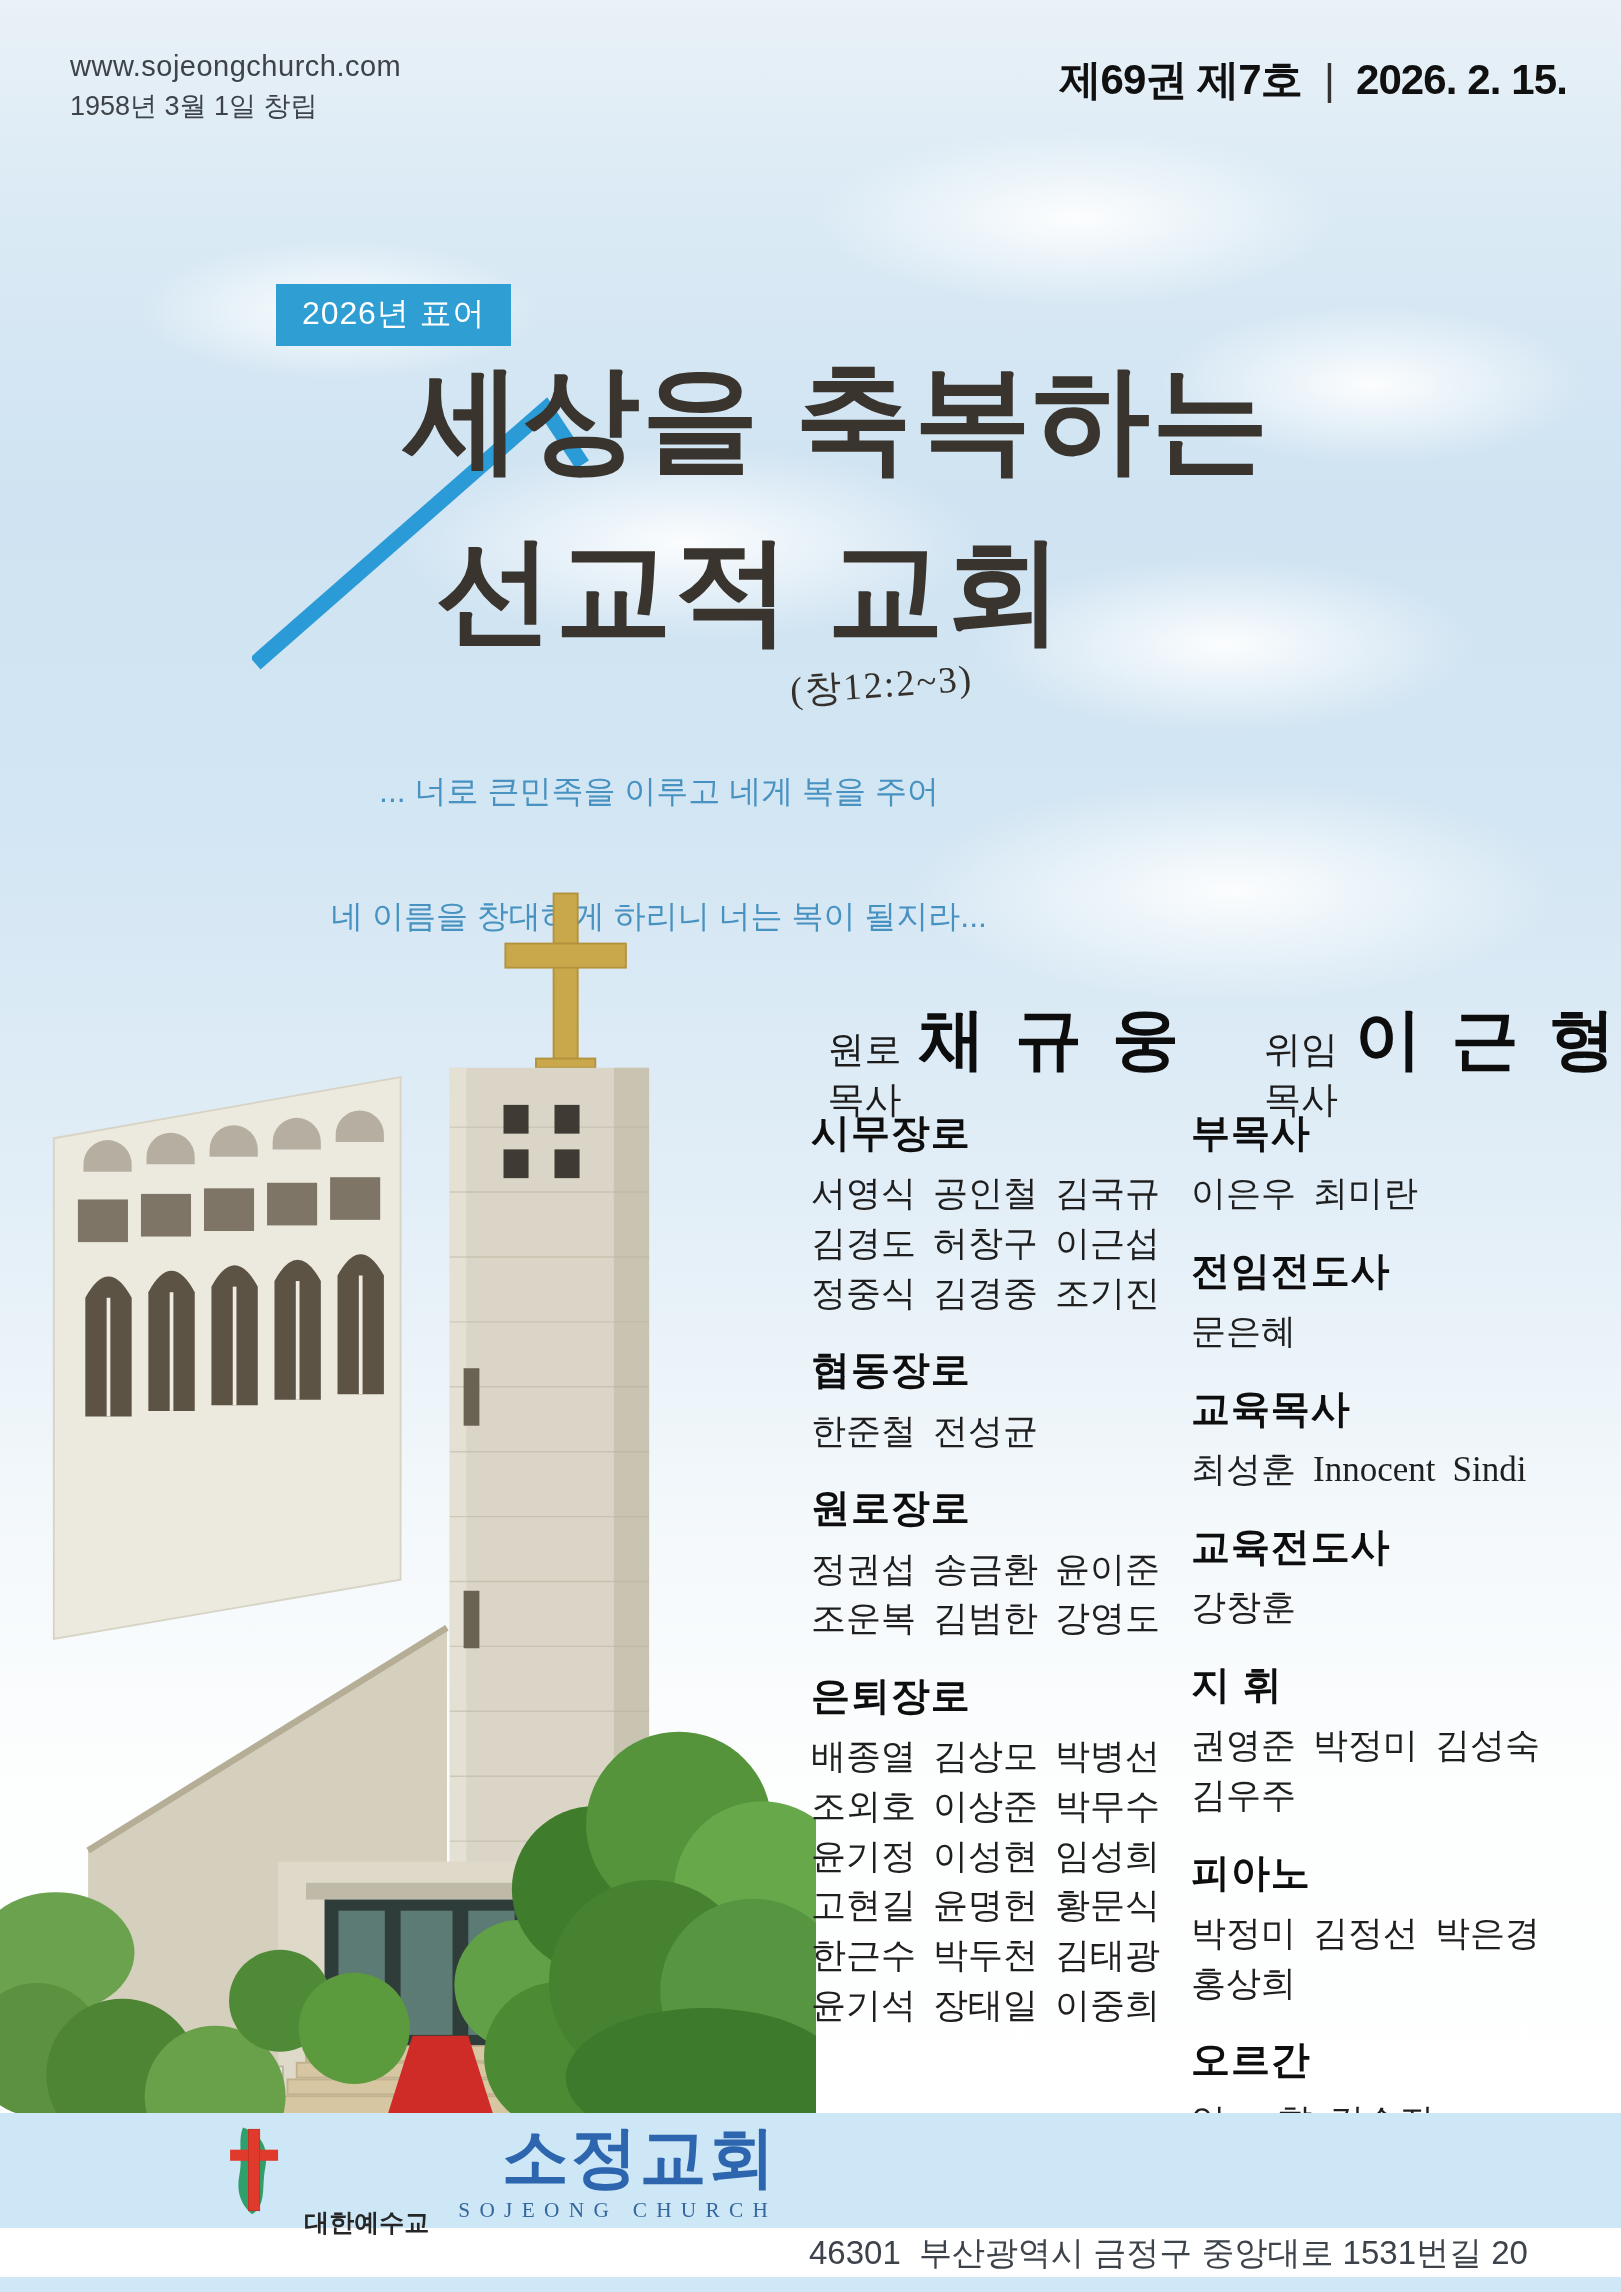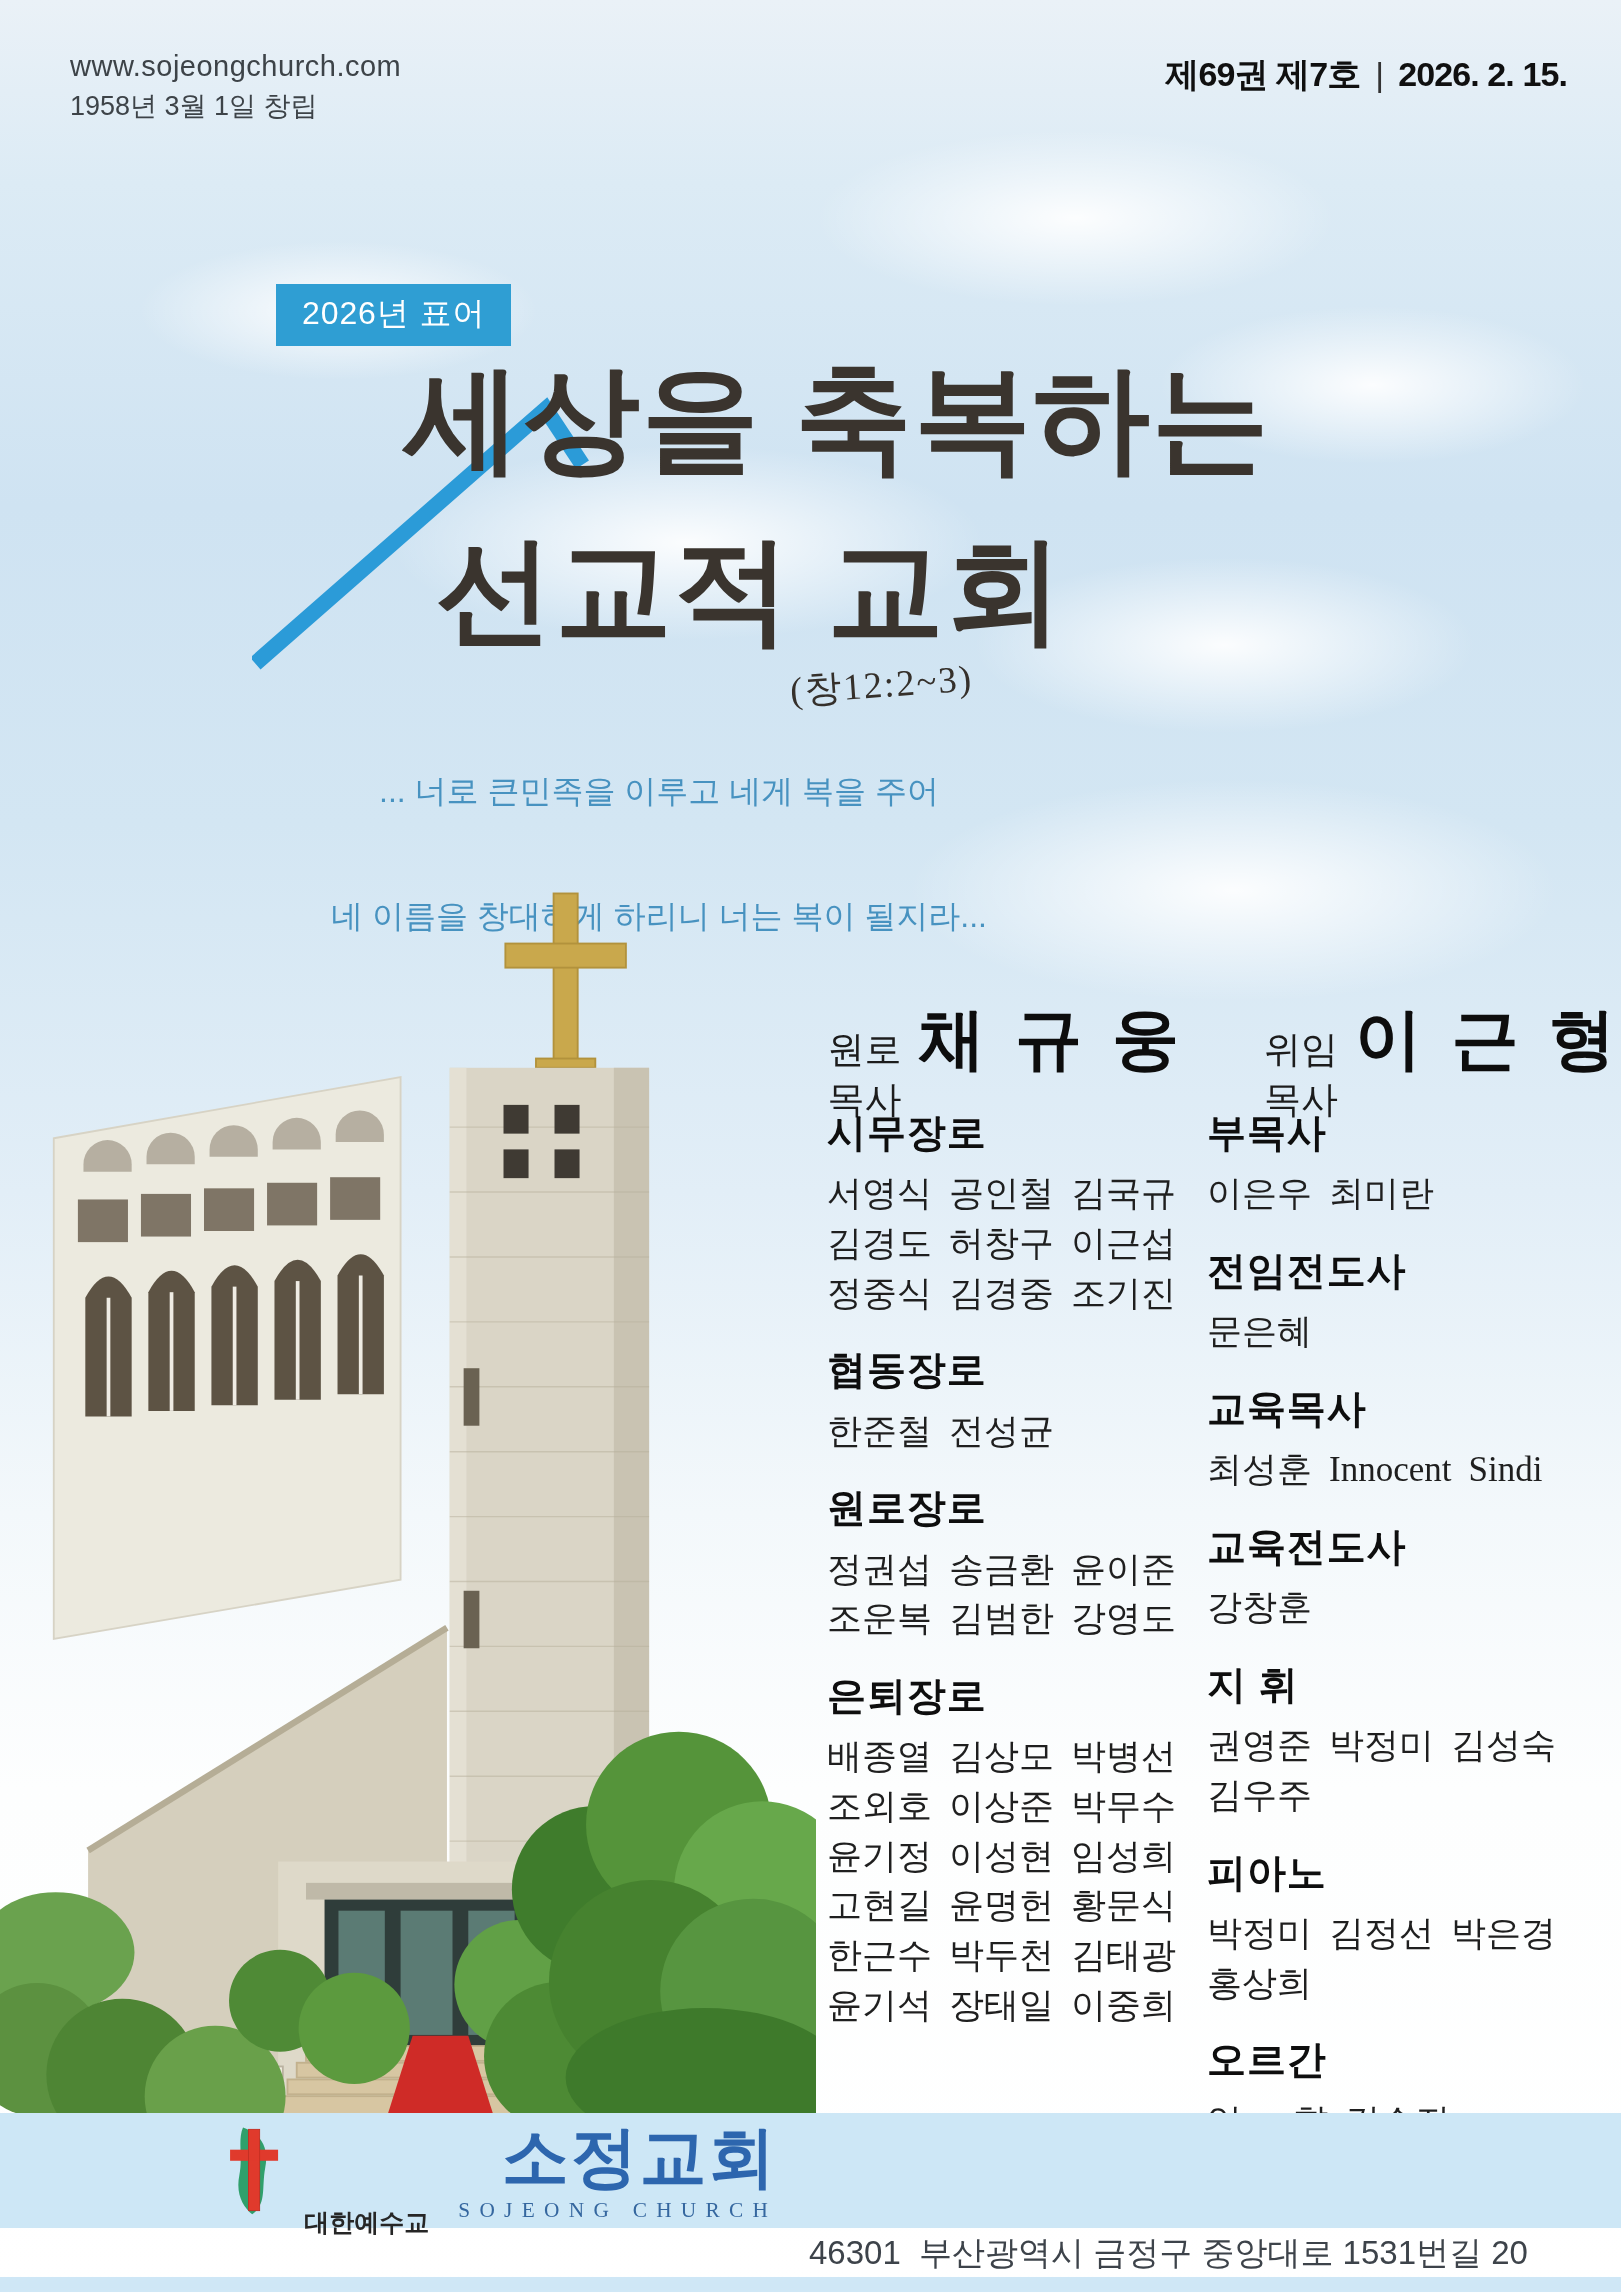--- a/index.html
+++ b/index.html
@@ -6,39 +6,39 @@
   .page{
     position:relative;width:1621px;height:2292px;margin:0 auto;overflow:hidden;
     background:linear-gradient(180deg,#eaf1f7 0%,#dcebf5 8%,#cfe3f2 22%,#d3e6f3 36%,#e2eef7 52%,#f3f8fb 66%,#fdfefe 78%,#ffffff 100%);
     font-family:"Liberation Sans",sans-serif;color:#222;
   }
   .cloud{position:absolute;border-radius:50%;background:radial-gradient(closest-side,rgba(255,255,255,.92),rgba(255,255,255,0));}
   
   .hdr-left{position:absolute;left:70px;top:48px;color:#3d4348;line-height:1.3;}
   .hdr-site{font-size:29px;letter-spacing:0.5px;text-align:center;}
   .hdr-founded{font-size:27px;margin-top:3.7px;}
-  .hdr-right{position:absolute;right:54px;top:52px;font-size:34px;font-weight:bold;color:#101010;letter-spacing:-0.9px;display:flex;gap:15px;align-items:baseline;}
+  .hdr-right{position:absolute;right:54px;top:52px;font-size:42px;font-weight:bold;color:#101010;letter-spacing:-0.9px;display:flex;gap:22px;align-items:baseline;}
   .hdr-right .sep{font-weight:normal;color:#333;}
   
   .badge{position:absolute;left:276px;top:284px;background:#2f9ed3;color:#fff;font-size:32px;padding:8.3px 26px 10.2px;letter-spacing:0.9px;}
   .callig{position:absolute;color:#3a342e;font-weight:bold;letter-spacing:1.9px;white-space:pre;}
   .callig.l1{left:404px;top:341px;font-size:117px;}
   .callig.l2{left:436px;top:512px;font-size:117px;}
   .ref{position:absolute;left:790px;top:660px;font-size:37px;color:#35302b;font-family:"Liberation Serif",serif;transform:rotate(-4deg);letter-spacing:1.9px;}
   .scripture{position:absolute;left:297px;top:688px;width:724px;text-align:center;font-size:32px;line-height:1.30;color:#4792c0;white-space:pre-wrap;}
   
   .pastors{position:absolute;left:800px;top:994px;display:flex;gap:52px;align-items:baseline;}
   .pastor{display:flex;gap:16.7px;align-items:baseline;}
   .pastor .role{font-family:"Liberation Serif",serif;font-size:37px;color:#1c1c1c;text-align:right;}
   .pastor .name{font-size:67px;font-weight:bold;color:#0d0d0d;letter-spacing:5.6px;white-space:pre;}
   
   .staff-col{position:absolute;top:1106px;}
   .staff-col.left{left:811px;width:371px;}
   .staff-col.right{left:1191px;width:408px;}
-  .staff-section{margin:0 0 25px 16px;}
+  .staff-section{margin:0 0 25px 0;}
   .staff-title{font-size:39px;font-weight:bold;color:#0e0e0e;margin:0 0 9.3px 0;letter-spacing:0.9px;white-space:pre;}
   .staff-line{font-family:"Liberation Serif",serif;font-size:35px;color:#1f1f1f;line-height:1.42;margin:0;white-space:pre-wrap;word-spacing:8.3px;}
   
   .footer-band{position:absolute;left:0;top:2113px;width:1621px;height:115px;background:#cde7f6;}
   .bottom-strip{position:absolute;left:0;top:2277px;width:1621px;height:15px;background:#cfe7f6;}
   .logo-group{position:absolute;left:215px;top:2122px;display:flex;align-items:flex-start;}
   .logo-mark{width:80px;height:96px;}
   .denom{margin:9.3px 0 0 9.3px;color:#262626;font-size:25px;font-weight:bold;line-height:1.45;white-space:pre;}
   .cname-wrap{margin-left:29px;text-align:right;}
   .cname{font-size:67px;font-weight:bold;color:#2d66ae;letter-spacing:1.9px;line-height:1.05;}

